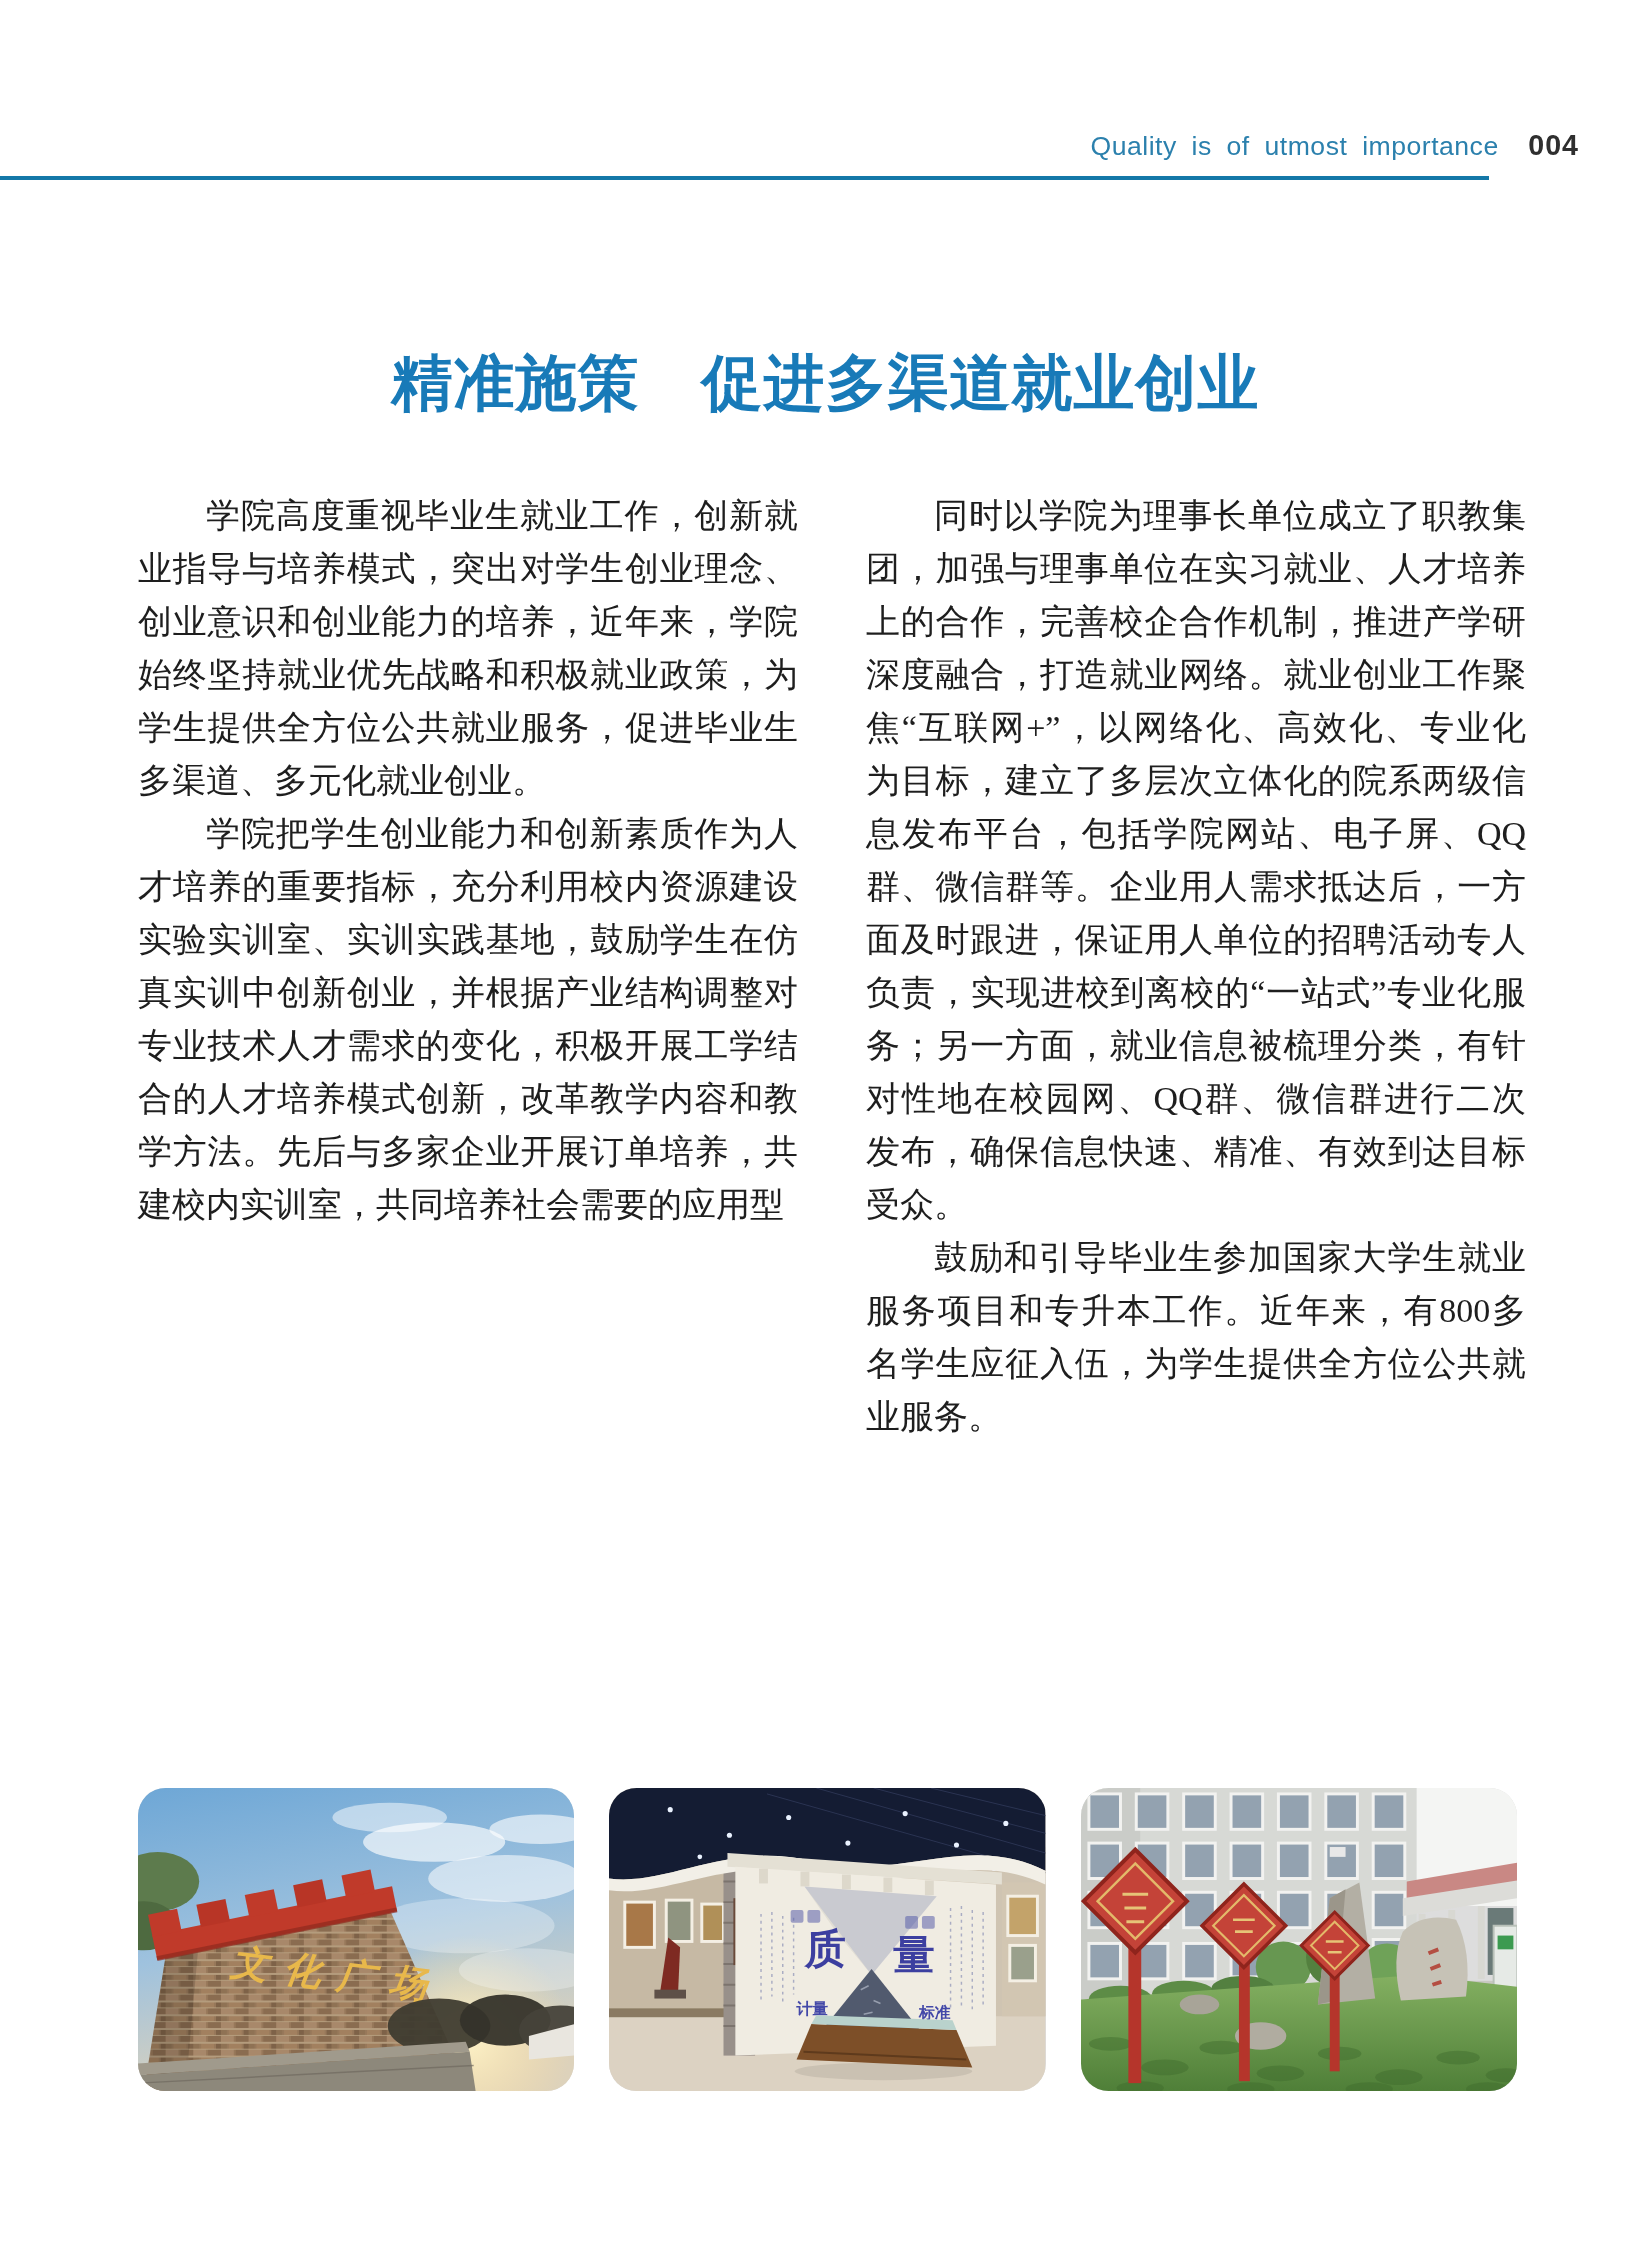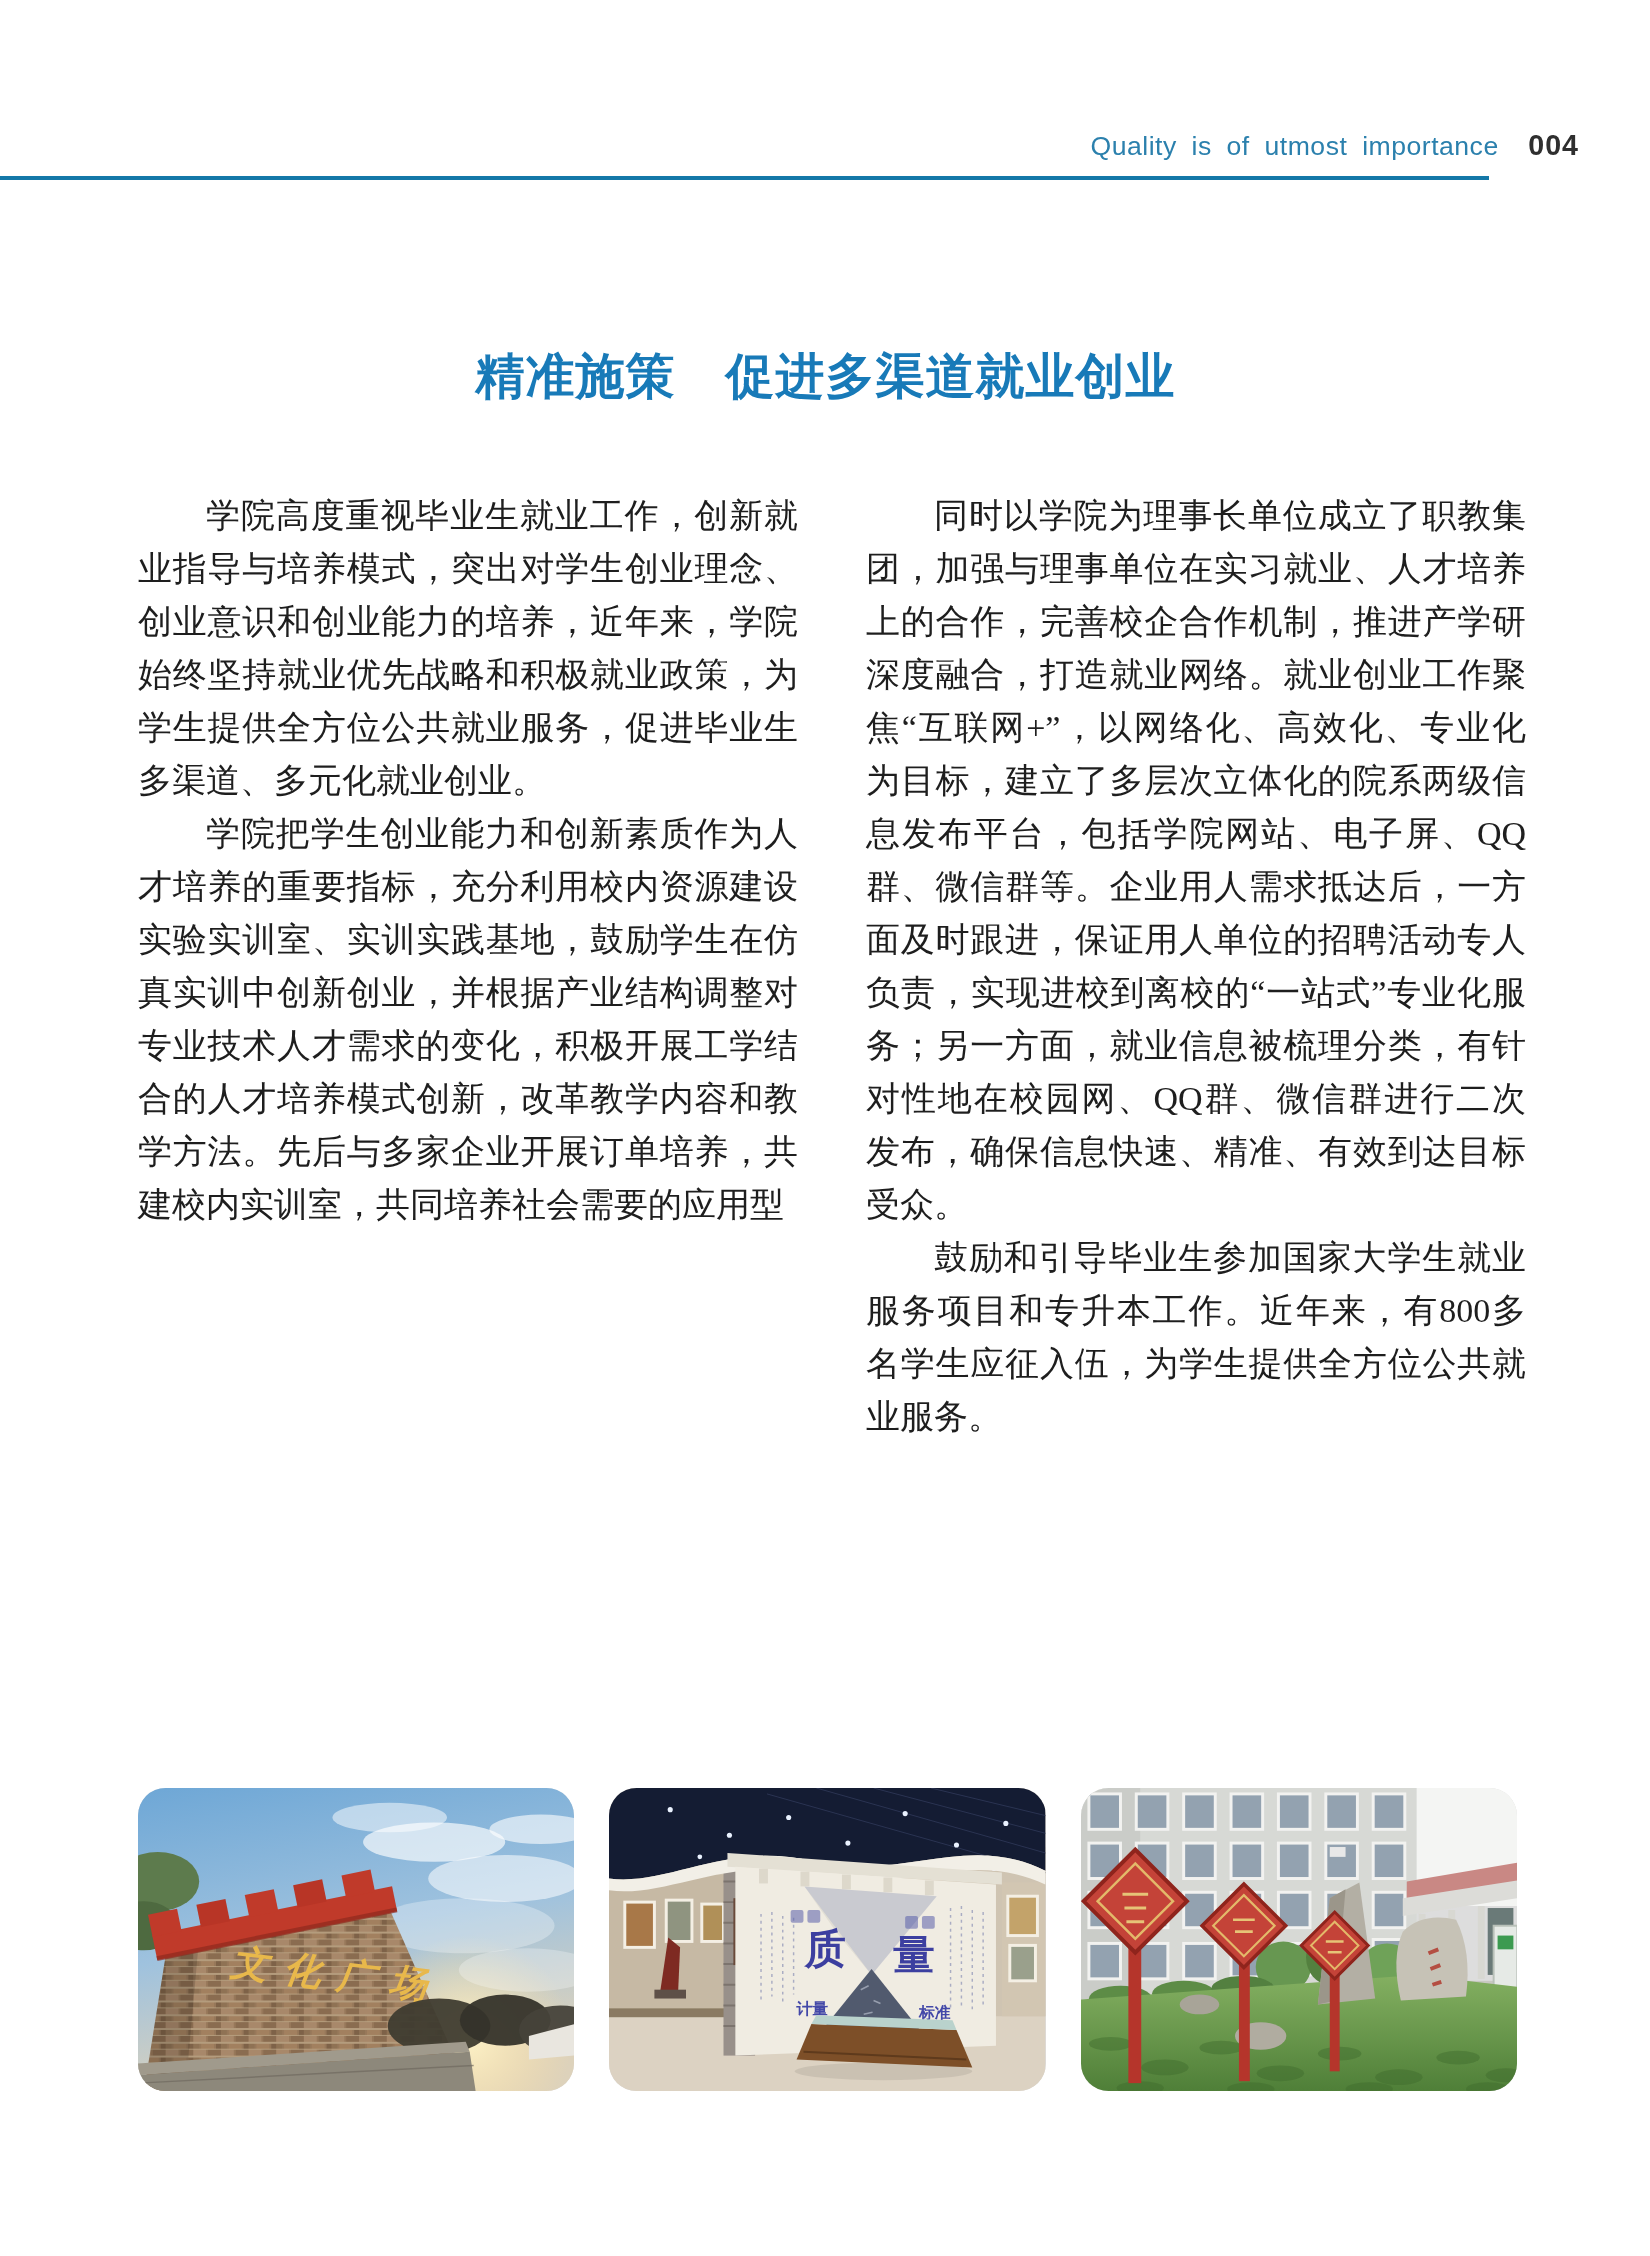--- a/index.html
+++ b/index.html
@@ -42,21 +42,21 @@
     background:#1478a8;
   }
   
   .title{
     position:absolute;
     top:347px;
     left:0;
     width:1651px;
     margin:0;
     text-align:center;
-    font-size:49px;
+    font-size:61px;
     line-height:1.2;
     font-weight:bold;
     color:#187ab8;
     letter-spacing:1px;
   }
   
   .columns{
     position:absolute;
     top:489px;
     left:138px;

